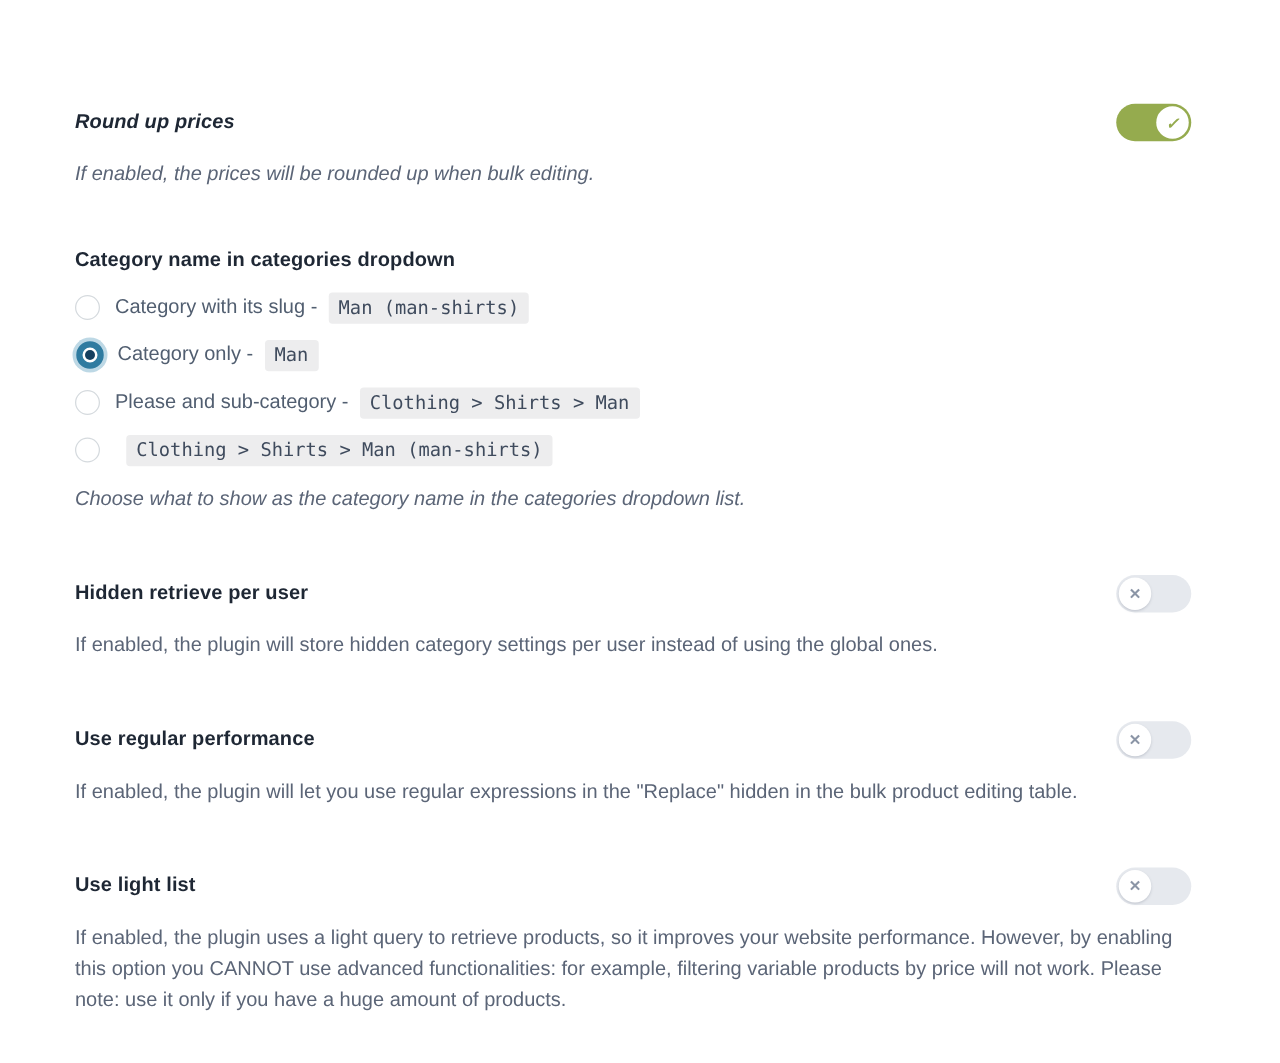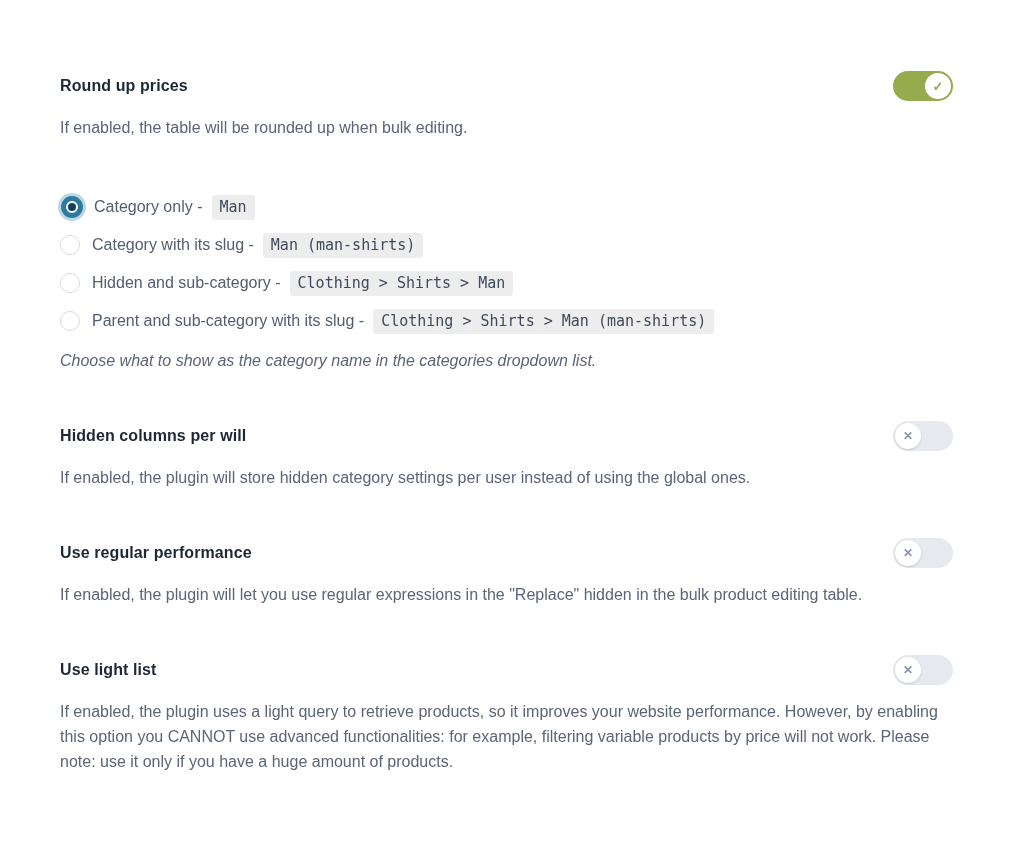--- a/index.html
+++ b/index.html
@@ -5,21 +5,21 @@
   * { margin: 0; padding: 0; box-sizing: border-box; }
   html, body { width: 1024px; height: 850px; background: #ffffff; overflow: hidden; }
   body {
     font-family: "Liberation Sans", sans-serif;
     color: #5b6577;
     font-size: 16px;
   }
   .container { padding: 68px 71px 0 60px; width: 1024px; }
 
   .section { margin-top: 48px; }
-  .section:first-child { margin-top: 3px; }
+  .section:first-child { margin-top: 15px; font-style: italic; }
 
   .title-row {
     display: flex;
     justify-content: space-between;
     align-items: center;
     height: 30px;
     margin-bottom: 14px;
   }
   .section-title {
     font-size: 16px;
@@ -115,59 +115,59 @@
 
   <div class="section">
     <div class="title-row">
       <div class="section-title">Round up prices</div>
       <div class="toggle on">
         <span class="knob">
           <span class="glyph check">✓</span>
         </span>
       </div>
     </div>
-    <div class="description">If enabled, the table will be rounded up when bulk editing.</div>
+    <div class="description">If enabled, the prices will be rounded up when bulk editing.</div>
   </div>
 
   <div class="section">
+    <div class="section-title">Category name in categories dropdown</div>
     <div class="radio-group">
+
+      <label class="radio-row">
+        <span class="radio unselected"></span>
+        <span class="radio-label">Category with its slug -</span>
+        <span class="chip">Man (man-shirts)</span>
+      </label>
 
       <label class="radio-row">
         <span class="radio selected">
           <span class="dot"></span>
         </span>
         <span class="radio-label">Category only -</span>
         <span class="chip">Man</span>
       </label>
 
       <label class="radio-row">
         <span class="radio unselected"></span>
-        <span class="radio-label">Category with its slug -</span>
-        <span class="chip">Man (man-shirts)</span>
-      </label>
-
-      <label class="radio-row">
-        <span class="radio unselected"></span>
-        <span class="radio-label">Hidden and sub-category -</span>
+        <span class="radio-label">Please and sub-category -</span>
         <span class="chip">Clothing &gt; Shirts &gt; Man</span>
       </label>
 
       <label class="radio-row">
         <span class="radio unselected"></span>
-        <span class="radio-label">Parent and sub-category with its slug -</span>
         <span class="chip">Clothing &gt; Shirts &gt; Man (man-shirts)</span>
       </label>
 
     </div>
     <div class="description group-description">Choose what to show as the category name in the categories dropdown list.</div>
   </div>
 
   <div class="section">
     <div class="title-row">
-      <div class="section-title">Hidden columns per will</div>
+      <div class="section-title">Hidden retrieve per user</div>
       <div class="toggle off">
         <span class="knob">
           <span class="glyph cross">✕</span>
         </span>
       </div>
     </div>
     <div class="description">If enabled, the plugin will store hidden category settings per user instead of using the global ones.</div>
   </div>
 
   <div class="section">

